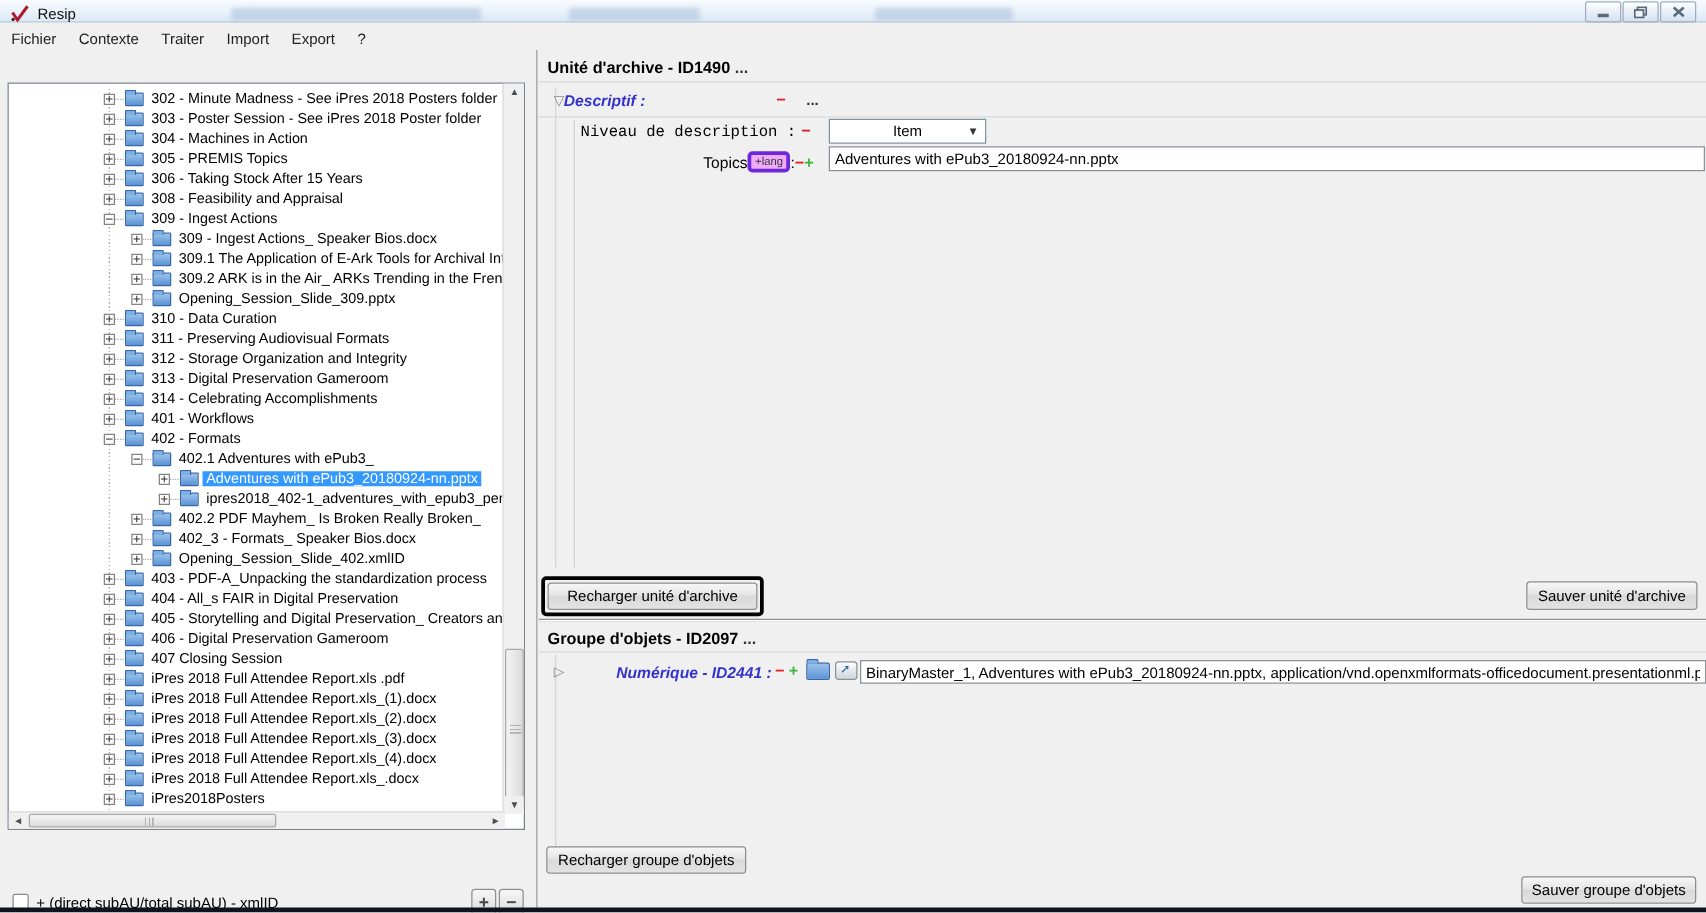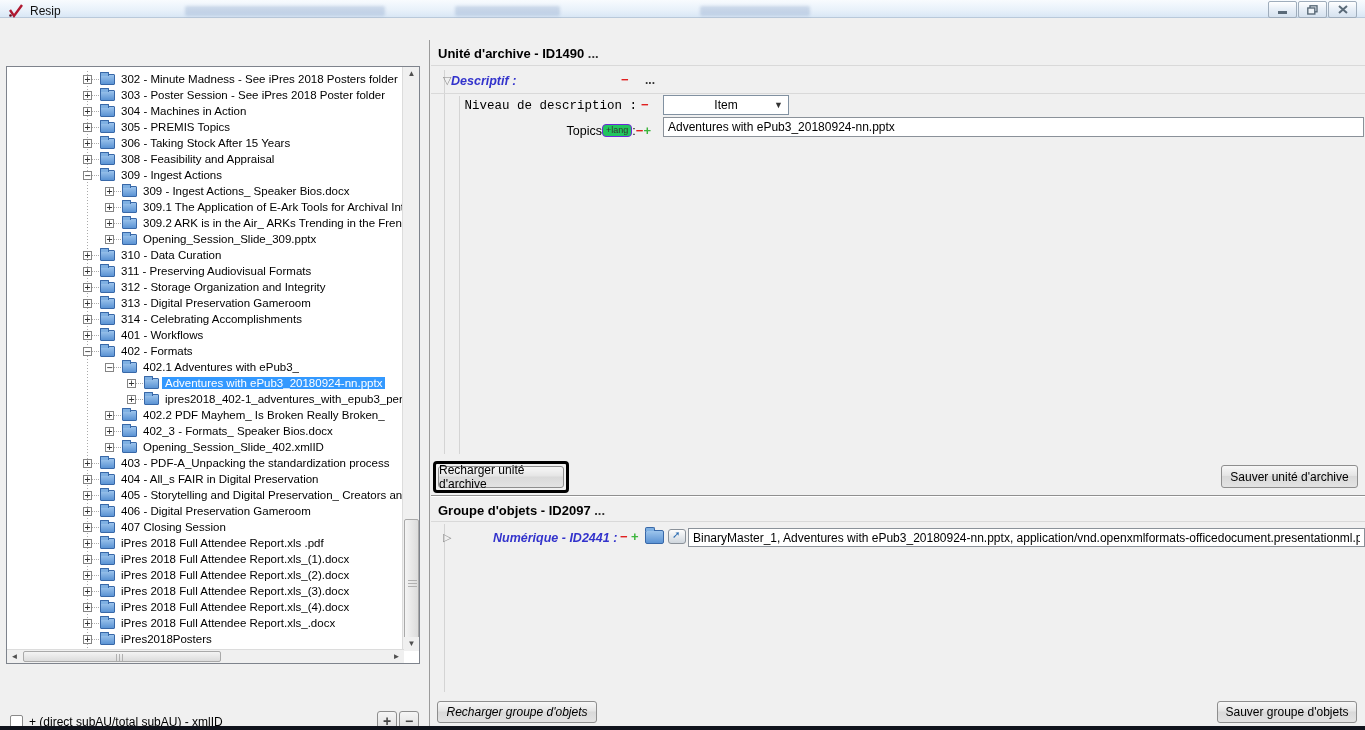--- a/index.html
+++ b/index.html
@@ -85,22 +85,22 @@
   .pane-header { position:absolute; left:7px; font-size:13px; font-weight:bold; color:#000; }
   .hdr-more { font-weight:bold; color:#333; }
   .sep-h { position:absolute; left:0; width:934px; height:1px; background:#d9d9d9; }
   .guide { position:absolute; width:1px; background:#d4d4d4; }
   .chev { position:absolute; font-size:11px; color:#8a8a8a; }
   .blue-label { font-size:12.5px; font-weight:bold; font-style:italic; color:#3333cc; }
   .minus { color:#e02020; font-weight:bold; font-size:13px; }
   .plus { color:#3db53d; font-weight:bold; font-size:13px; }
   .more-dots { color:#333; font-weight:bold; font-size:12px; }
   .field-label { font-size:12.5px; color:#000; }
-  .chip { display:inline-block; font-size:9px; color:#333; background:#22c55e;
-    border:1px solid #6d28d9; border-radius:4px; padding:0 3px; line-height:11px; vertical-align:2px; }
+  .chip { display:inline-block; font-size:9px; color:#333; background:#f0abfc;
+    border:3px solid #6d28d9; border-radius:4px; padding:0 3px; line-height:11px; vertical-align:2px; }
   .tinput { position:absolute; height:20px; background:#fff; border:1px solid #8a9199;
     font-family:"Liberation Sans", sans-serif; font-size:12px; color:#000; padding:0 4px; }
   .combo { position:absolute; width:126px; height:20px; background:#fff;
     border:1px solid #8191a1; font-size:12px; padding:2px 5px; }
   .combo .arr { position:absolute; right:5px; top:4px; font-size:9px; color:#333; }
   .annot { position:absolute; border:3px solid #000; border-radius:4px; padding:2px; }
   .divider { position:absolute; left:0; top:455px; width:934px; height:2px;
     background:#8f8f8f; border-bottom:1px solid #fff; }
   .og-folder { position:absolute; width:19px; height:14px;
     background:linear-gradient(#9cc4ec,#5b93d4); border:1px solid #3868a8; border-radius:2px; }
@@ -140,20 +140,28 @@
         </svg>
       </div>
       <div class="winbtn">
         <svg width="10" height="9">
           <path d="M1 1 L9 8 M9 1 L1 8" stroke="#5a6a78" stroke-width="2"></path>
         </svg>
       </div>
     </div>
   </div>
 
+  <div class="menubar">
+      <div class="menu-item">Fichier</div>
+      <div class="menu-item">Contexte</div>
+      <div class="menu-item">Traiter</div>
+      <div class="menu-item">Import</div>
+      <div class="menu-item">Export</div>
+      <div class="menu-item">?</div>
+    </div>
 
   <div class="main">
 
     <div class="left-panel">
 
       <div class="tree-box">
         <div class="tree-rows" id="tree-rows">
             <div class="tree-row" style="padding-left: 76px;">
               <span class="exp">+</span>
               <span class="stub"></span>
@@ -424,21 +432,21 @@
           <span class="arr">▼</span>
         </div>
 
         <span style="position:absolute; left:30px; top:55px; width:190px; text-align:right; white-space:nowrap;">
           <span class="field-label">Topics</span><span class="chip">+lang</span><span class="field-label">:</span><span class="minus">−</span><span class="plus">+</span>
         </span>
         <input class="tinput" style="left: 232px; top: 51px; width: 701px;" type="text" value="Adventures with ePub3_20180924-nn.pptx">
       </div>
 
       <div class="annot" style="left:2px; top:421px;">
-        <div class="push-btn" style="width:126px; height:22px;">Recharger unité d'archive</div>
+        <div class="push-btn" style="width:168px; height:22px;">Recharger unité d'archive</div>
       </div>
       <div class="push-btn" style="position:absolute; right:7px; top:425px; width:137px; height:23px;">Sauver unité d'archive</div>
 
       <div class="divider"></div>
 
       <div class="pane-header" style="top:463px;">
         <span>Groupe d'objets - ID2097</span>
         <span class="hdr-more">...</span>
       </div>
       <div class="sep-h" style="top:481px;"></div>
@@ -447,21 +455,21 @@
         <div class="guide" style="left:13px; top:2px; height:168px;"></div>
         <div class="chev" style="left:12px; top:9px;">▷</div>
         <span class="blue-label" style="position:absolute; left:62px; top:9px;">Numérique - ID2441 :</span>
         <span class="minus" style="position:absolute; left:189px; top:7px;">−</span>
         <span class="plus" style="position:absolute; left:200px; top:7px;">+</span>
         <span class="og-folder" style="left:214px; top:8px;"></span>
         <span class="og-open" style="left:237px; top:7px;"></span>
         <input class="tinput" style="left: 257px; top: 6px; width: 677px; height: 19px;" type="text" value="BinaryMaster_1, Adventures with ePub3_20180924-nn.pptx, application/vnd.openxmlformats-officedocument.presentationml.presentation">
       </div>
 
-      <div class="push-btn" style="position:absolute; left:6px; top:661px; width:160px; height:22px;font-style:italic;">Recharger groupe d'objets</div>
+      <div class="push-btn" style="position:absolute; left:6px; top:637px; width:160px; height:22px;">Recharger groupe d'objets</div>
       <div class="push-btn" style="position:absolute; right:8px; top:661px; width:140px; height:22px;">Sauver groupe d'objets</div>
     </div>
   </div>
 
   <div class="sliver">
     
     
     
     
     

